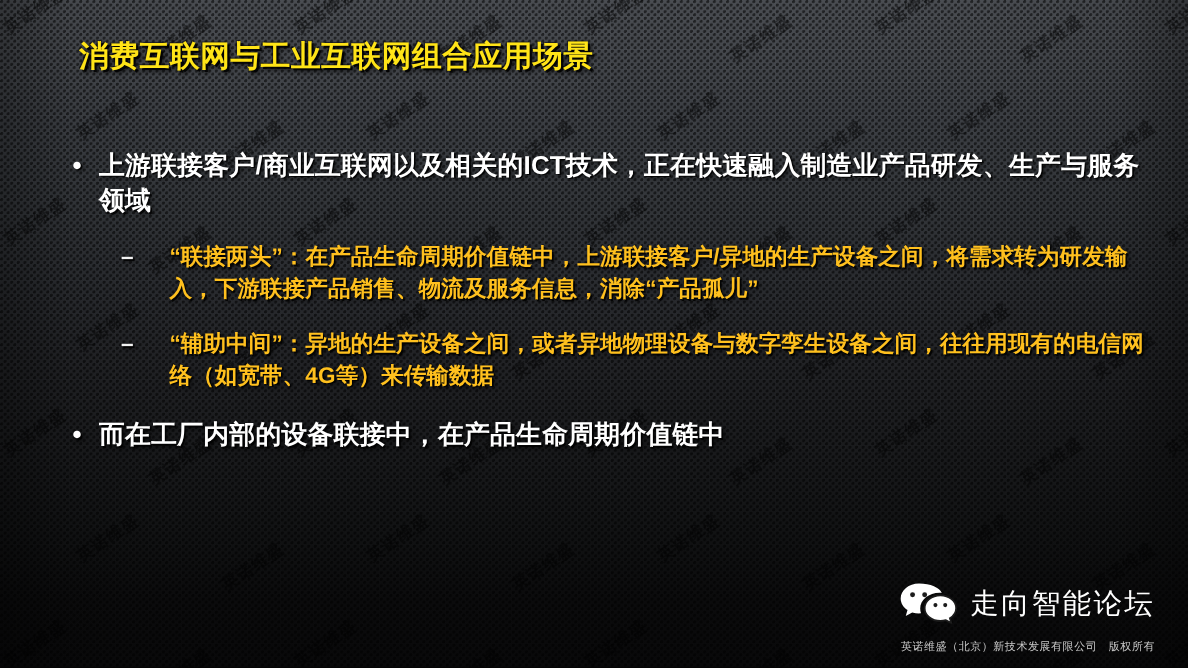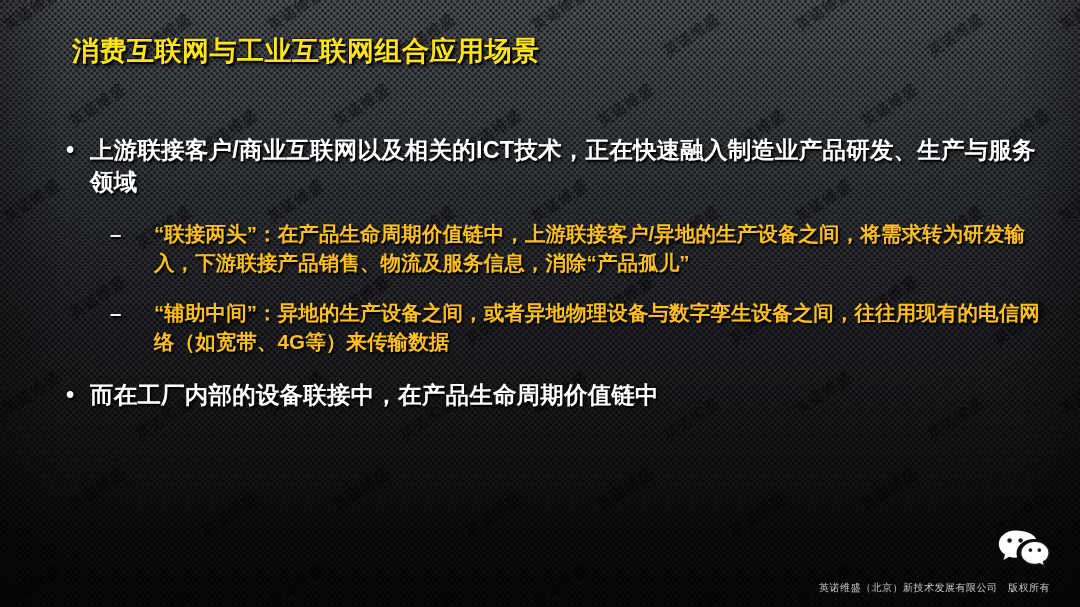--- a/index.html
+++ b/index.html
@@ -299,18 +299,19 @@
           <circle cx="11.6" cy="11.6" r="2.25" fill="#1C1C1C"></circle>
           <circle cx="22.6" cy="11.6" r="2.25" fill="#1C1C1C"></circle>
 
           <path d="M51.2 23.9 c0 -6.4 -6.4 -11.6 -14.3 -11.6 -7.9 0 -14.3 5.2 -14.3 11.6
                    0 6.4 6.4 11.6 14.3 11.6 1.75 0 3.45 -0.26 5.0 -0.72 l4.9 2.6 -1.3 -4.4
                    c3.5 -2.1 5.7 -5.4 5.7 -9.08 Z" fill="#FFFFFF" stroke="#1C1C1C" stroke-width="1.6"></path>
           <circle cx="32.4" cy="21.1" r="1.85" fill="#1C1C1C"></circle>
           <circle cx="41.3" cy="21.1" r="1.85" fill="#1C1C1C"></circle>
         </svg>
       </span>
+      <span class="brand-name">走向智能论坛</span>
     </div>
 
     <div class="copyright">英诺维盛（北京）新技术发展有限公司　版权所有</div>
 
   </div>
 </div>
 
 </body></html>

